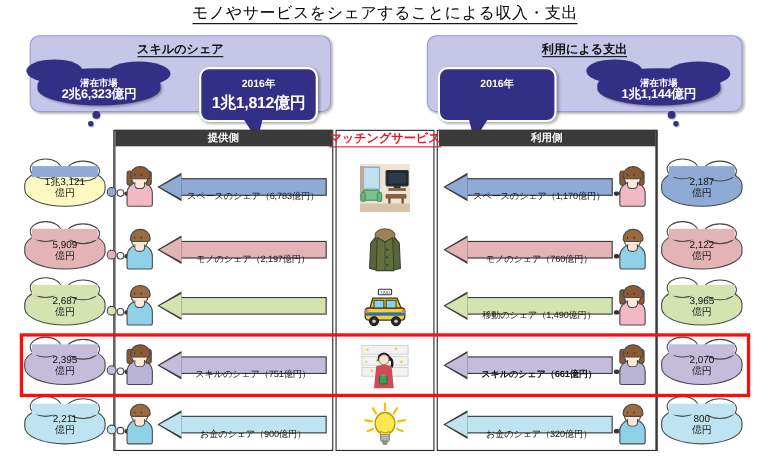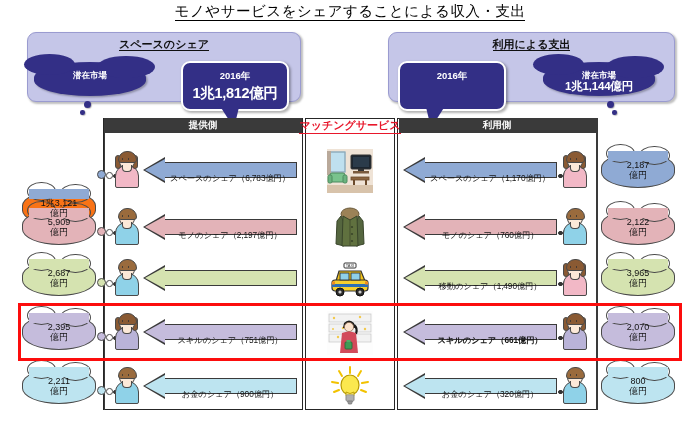--- a/index.html
+++ b/index.html
@@ -176,26 +176,27 @@
   }
 </style>
 </head>
 <body>
 
 <div id="stage">
 
   <div class="title"><span>モノやサービスをシェアすることによる収入・支出</span></div>
 
   <div class="panel" id="panel-left">
-    <div class="panel-title"><span>スペースのシェア</span></div>
+    <div class="panel-title"><span>スキルのシェア</span></div>
   </div>
 
   <div class="navy-cloud" style="left:34px;top:62px;width:112px;height:34px;">
     <div class="nc-inner">
       <div class="nc-l1">潜在市場</div>
+      <div class="nc-l2">2兆6,323億円</div>
     </div>
   </div>
   <div class="tail-dot" style="left:84px;top:101px;width:7px;height:7px;"></div>
   <div class="tail-dot" style="left:80px;top:110px;width:4.5px;height:4.5px;"></div>
 
   <div class="callout" style="left:181px;top:61px;width:104px;height:46px;">
     <div class="co-l1">2016年</div>
     <div class="co-l2">1兆1,812億円</div>
   </div>
   <div class="co-tail" style="left:218px;top:103px;border-left:16px solid transparent;border-right:6px solid transparent;border-top:25px solid #332f86;"></div>
@@ -228,21 +229,21 @@
     </div>
   <div class="col-head" id="head-right">利用側</div>
 
   <div class="spine" style="left:103.5px;"></div>
   <div class="spine" style="left:596px;"></div>
 
   <div id="rows-host">
       <div class="row" style="top: 146px;">
 
     <div style="position:absolute;left:22px;top:6px;">
-      <div class="bubble" style="background:#f97316;margin-top:38px;">
+      <div class="bubble" style="background:#fef9c3;">
       <div class="b-mask" style="background:#8faad4;"></div>
       <div class="b-txt">
         <div>1兆3,121</div>
         <div>億円</div>
       </div>
     </div>
     </div>
     <div style="position:absolute;left:97px;top:6px;">
       <div class="b-dots">
       <div class="bd" style="left:0;top:2px;width:7px;height:7px;background:#8faad4;"></div>

